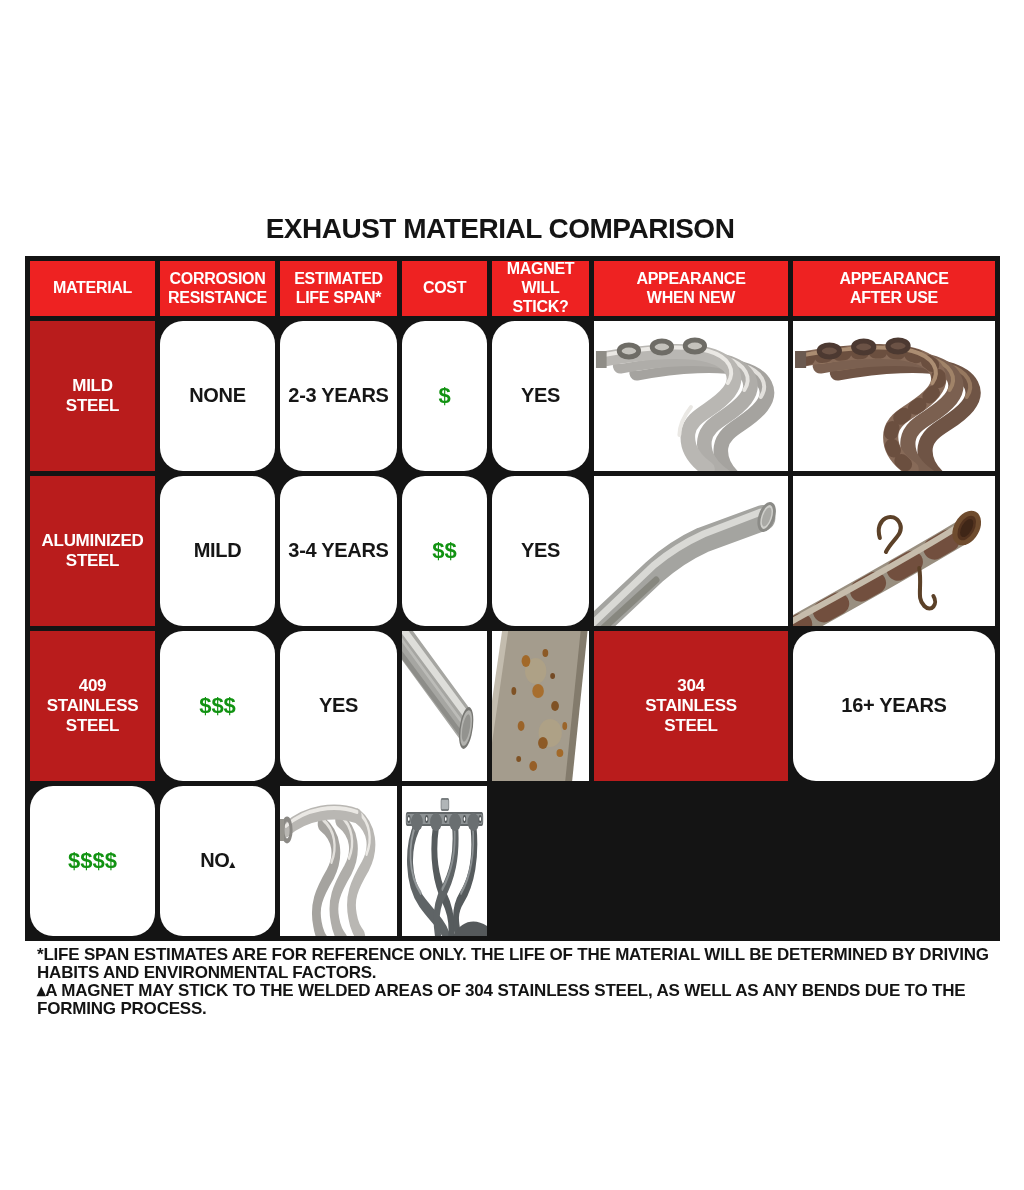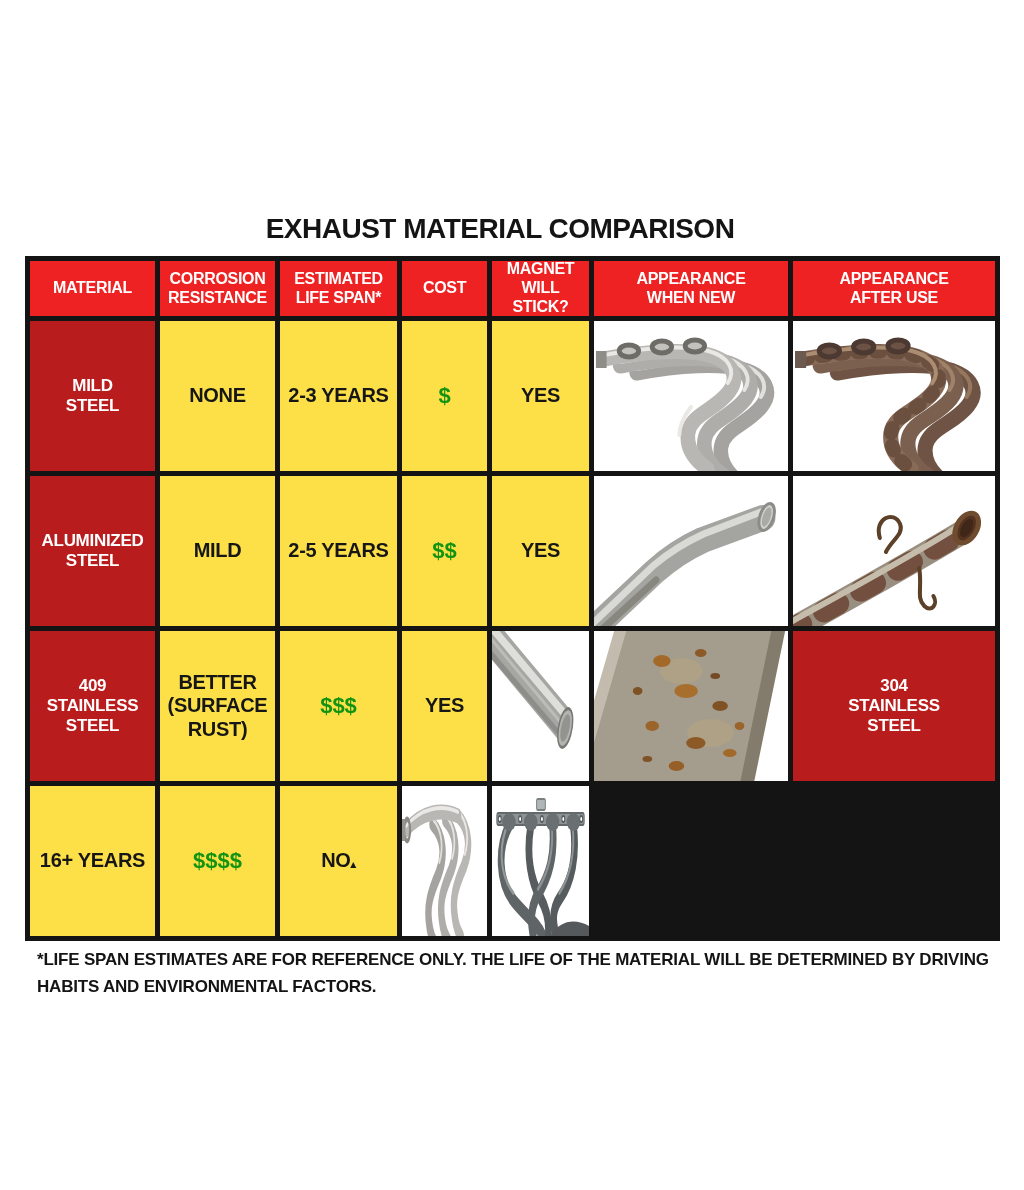--- a/index.html
+++ b/index.html
@@ -10,28 +10,28 @@
          font-size:28px;font-weight:800;letter-spacing:-0.5px;color:#141414;}
 
   .tablegrid{position:absolute;left:25px;top:256px;width:975px;box-sizing:border-box;
              background:#141414;display:grid;padding:5px;gap:5px;
              grid-template-columns:125px 115px 117px 85px 97px 194px 1fr;
              grid-template-rows:55px 150px 150px 150px 150px;}
   .cell{display:flex;align-items:center;justify-content:center;text-align:center;
         white-space:pre-line;line-height:1.18;overflow:hidden;}
   .th{background:#ee2222;color:#ffffff;font-weight:800;font-size:16px;letter-spacing:-0.3px;}
   .mat{background:#b91c1c;color:#ffffff;font-weight:800;font-size:17px;letter-spacing:-0.3px;}
-  .td{background:#fde047;color:#161616;font-weight:800;font-size:20px;letter-spacing:-0.3px;}
+  .td{background:#ffffff;color:#161616;font-weight:800;font-size:20px;letter-spacing:-0.3px;border-radius:23px;}
   .cost{color:#129312;font-size:22px;letter-spacing:0;}
   .sup{font-size:11px;vertical-align:top;line-height:1;margin-top:6px;display:inline-block;}
   .photo{background:#ffffff;padding:0;}
   .photo svg{width:100%;height:100%;display:block;}
 
   .footnotes{position:absolute;left:37px;top:946px;width:975px;color:#141414;
-             font-weight:800;font-size:17px;letter-spacing:-0.2px;line-height:27px;}
+             font-weight:800;font-size:17px;letter-spacing:-0.2px;line-height:18px;}
 </style>
 </head>
 <body>
 
 <div class="page">
 
   <div class="title">EXHAUST MATERIAL COMPARISON</div>
 
   <div class="tablegrid">
 
@@ -92,21 +92,21 @@
           <ellipse cx="70" cy="26" rx="10" ry="6" stroke="#4c3931" stroke-width="5" fill="#6b5245"></ellipse>
           <ellipse cx="104" cy="25" rx="10" ry="6" stroke="#4c3931" stroke-width="5" fill="#6b5245"></ellipse>
           <rect x="2" y="30" width="11" height="17" fill="#6b5a50"></rect>
         </g>
       </svg>
     </div>
 
     <div class="cell mat">ALUMINIZED
 STEEL</div>
     <div class="cell td">MILD</div>
-    <div class="cell td">2-5 YEARS</div>
+    <div class="cell td">3-4 YEARS</div>
     <div class="cell td cost">$$</div>
     <div class="cell td"><span>YES</span><span class="sup"></span></div>
     <div class="cell photo">
       <svg viewBox="0 0 200 150" preserveAspectRatio="none">
         <g fill="none" stroke-linecap="round">
           <path d="M-6,158 L62,96 C78,82 94,72 112,64 L174,42" stroke="#a4a4a0" stroke-width="26"></path>
           <path d="M-6,166 L64,104" stroke="#87877f" stroke-width="7"></path>
           <path d="M-4,150 L62,89 C78,76 95,66 113,58 L172,36" stroke="#d9d9d5" stroke-width="7"></path>
           <g transform="rotate(19 178 41)">
             <ellipse cx="178" cy="41" rx="7" ry="14" fill="#cfcfcb" stroke="#8b8b87" stroke-width="3"></ellipse>
@@ -127,23 +127,20 @@
           </g>
           <path d="M86,62 C80,42 100,34 106,48 C110,58 98,64 92,76" stroke="#5c4128" stroke-width="4"></path>
           <path d="M125,92 C128,112 122,122 130,130 C137,137 144,128 139,120" stroke="#5c4128" stroke-width="4"></path>
         </g>
       </svg>
     </div>
 
     <div class="cell mat">409
 STAINLESS
 STEEL</div>
-    <div class="cell td">BETTER
-(SURFACE
-RUST)</div>
     <div class="cell td cost">$$$</div>
     <div class="cell td"><span>YES</span><span class="sup"></span></div>
     <div class="cell photo">
       <svg viewBox="0 0 200 150" preserveAspectRatio="none">
         <g fill="none" stroke-linecap="round">
           <path d="M-12,0 L146,92" stroke="#a6a6a2" stroke-width="38"></path>
           <path d="M-12,-10 L148,82" stroke="#dededa" stroke-width="10"></path>
           <path d="M-12,2 L146,94" stroke="#c2c2be" stroke-width="4" opacity="0.8"></path>
           <path d="M-14,16 L144,106" stroke="#8d8d89" stroke-width="7"></path>
           <g transform="rotate(30 151 97)">
@@ -230,15 +227,16 @@
           <circle cx="147" cy="33" r="3"></circle>
           <circle cx="184" cy="33" r="3"></circle>
         </g>
       </svg>
     </div>
 
   </div>
 
   <div class="footnotes">
     <div>*LIFE SPAN ESTIMATES ARE FOR REFERENCE ONLY. THE LIFE OF THE MATERIAL WILL BE DETERMINED BY DRIVING HABITS AND ENVIRONMENTAL FACTORS.</div>
+    <div>▴A MAGNET MAY STICK TO THE WELDED AREAS OF 304 STAINLESS STEEL, AS WELL AS ANY BENDS DUE TO THE FORMING PROCESS.</div>
   </div>
 
 </div>
 
 </body></html>

